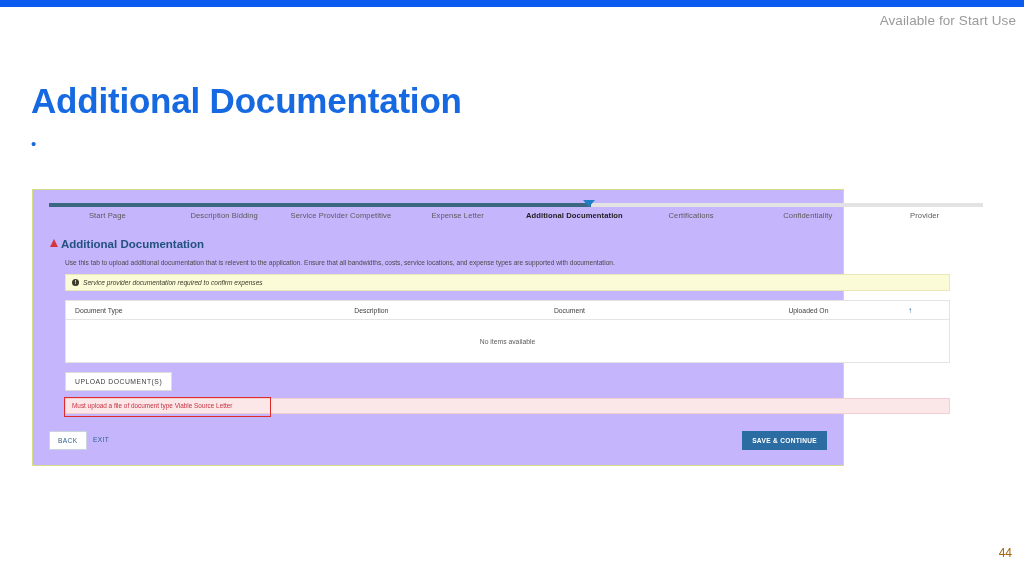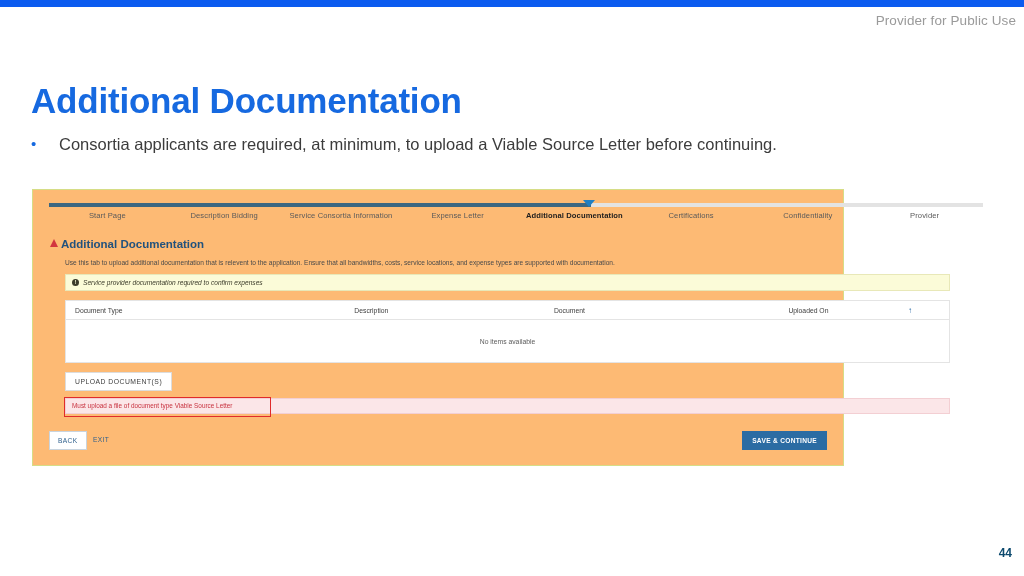--- a/index.html
+++ b/index.html
@@ -58,32 +58,32 @@
   .bullet-text {
     font-size: 16.5px;
     color: #3c3c3c;
     line-height: 22px;
   }
   .page-number {
     position: absolute;
     right: 12px;
     bottom: 16px;
     font-size: 12px;
-    color: #0c4a6e;
-    font-weight: bold;
+    color: #a16207;
+    font-weight: normal;
   }
 
   
   .panel {
     position: absolute;
     left: 32px;
     top: 189px;
     width: 812px;
     height: 277px;
-    background: #fdba74;
+    background: #c4b5fd;
     border: 1.5px solid #d6dd86;
     box-sizing: border-box;
   }
   .panel-inner {
     position: absolute;
     left: 16px;
     top: 10px;
     width: 934px;
   }
 
@@ -307,42 +307,41 @@
     font-weight: bold;
     letter-spacing: 0.3px;
     padding: 6px 10px;
   }
 </style>
 </head>
 <body>
 
 <div class="top-bar"></div>
 
-<div class="public-use">Provider for Public Use</div>
+<div class="public-use">Available for Start Use</div>
 
 <h1 class="slide-title">Additional Documentation</h1>
 
 <div class="bullet-row">
   <span class="bullet-dot">•</span>
-  <span class="bullet-text">Consortia applicants are required, at minimum, to upload a Viable Source Letter before continuing.</span>
 </div>
 
 <div class="panel">
   <div class="panel-inner">
 
     
     <div class="stepper">
       <div class="progress-track">
         <div class="progress-fill"></div>
       </div>
       <div class="progress-marker"></div>
       <div class="steps">
         <div class="step">Start Page</div>
         <div class="step">Description Bidding</div>
-        <div class="step">Service Consortia Information</div>
+        <div class="step">Service Provider Competitive</div>
         <div class="step">Expense Letter</div>
         <div class="step active">Additional Documentation</div>
         <div class="step">Certifications</div>
         <div class="step">Confidentiality</div>
         <div class="step">Provider</div>
       </div>
     </div>
 
     
     <div class="section-head">

